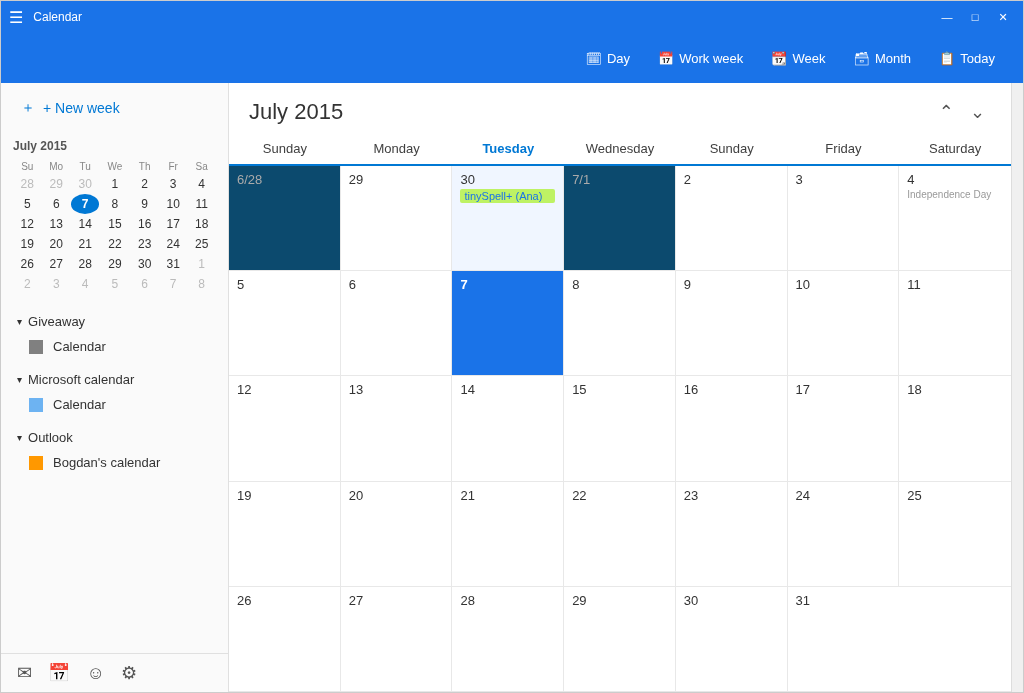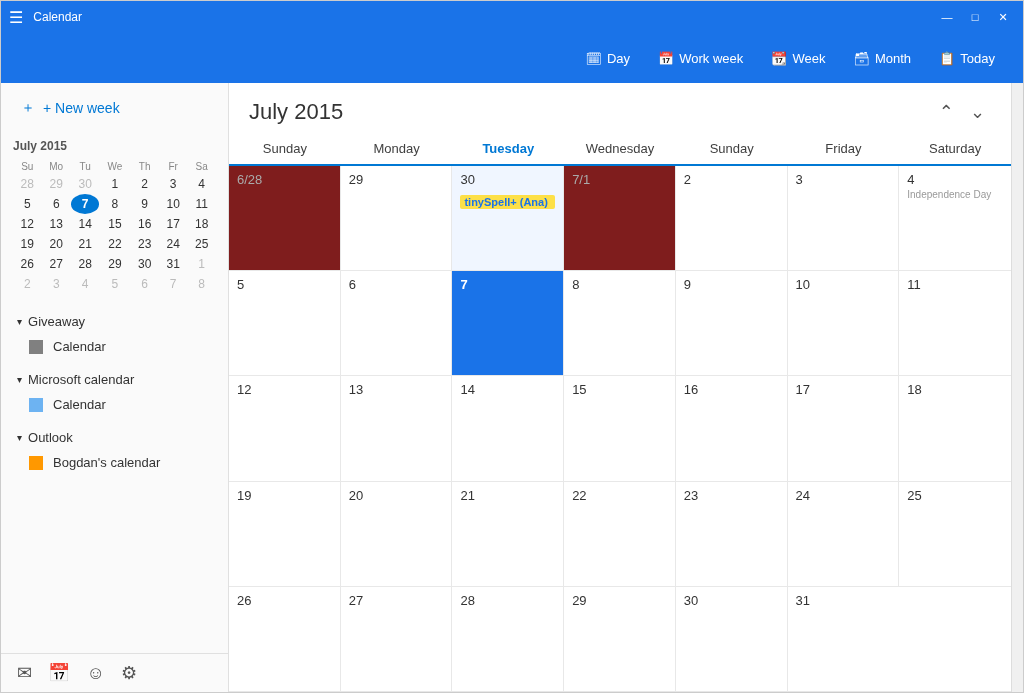--- a/index.html
+++ b/index.html
@@ -55,27 +55,27 @@
     
     .day-headers { display: grid; grid-template-columns: repeat(7, 1fr); border-bottom: 2px solid #0078d4; padding: 0 0 0 0; }
     .day-header { text-align: center; padding: 8px 0; font-size: 13px; color: #404040; font-weight: 400; }
     .day-header.active { color: #0078d4; font-weight: 600; border-bottom: 2px solid #0078d4; margin-bottom: -2px; }
 
     
     .cal-grid { flex: 1; display: grid; grid-template-rows: repeat(5, 1fr); overflow: hidden; }
     .cal-week { display: grid; grid-template-columns: repeat(7, 1fr); border-bottom: 1px solid #e8e8e8; }
     .cal-cell { border-right: 1px solid #e8e8e8; padding: 6px 8px; position: relative; min-height: 0; }
     .cal-cell:last-child { border-right: none; }
-    .cal-cell.other-month { background: #7f1d1d; }
+    .cal-cell.other-month { background: #0c4a6e; }
     .cal-cell.today-cell { background: #1a73e8; }
     .cal-day-num { font-size: 13px; color: #333; }
     .cal-cell.today-cell .cal-day-num { color: white; font-weight: bold; }
     .cal-cell.other-month .cal-day-num { color: #aaa; }
     .cal-cell.highlighted { background: #f0f6ff; }
-    .cal-event { background: #fde047; color: #1a73e8; font-size: 11px; padding: 1px 4px; border-radius: 2px; margin-top: 8px; cursor: pointer; white-space: nowrap; overflow: hidden; text-overflow: ellipsis; font-weight: bold; }
+    .cal-event { background: #bef264; color: #1a73e8; font-size: 11px; padding: 1px 4px; border-radius: 2px; margin-top: 2px; cursor: pointer; white-space: nowrap; overflow: hidden; text-overflow: ellipsis; }
     .independence { color: #999; font-size: 10px; margin-top: 2px; }
 
     
     .right-strip { width: 12px; background: #f0f0f0; border-left: 1px solid #ddd; }
   </style>
 </head>
 <body>
 
 <div class="window">
 

